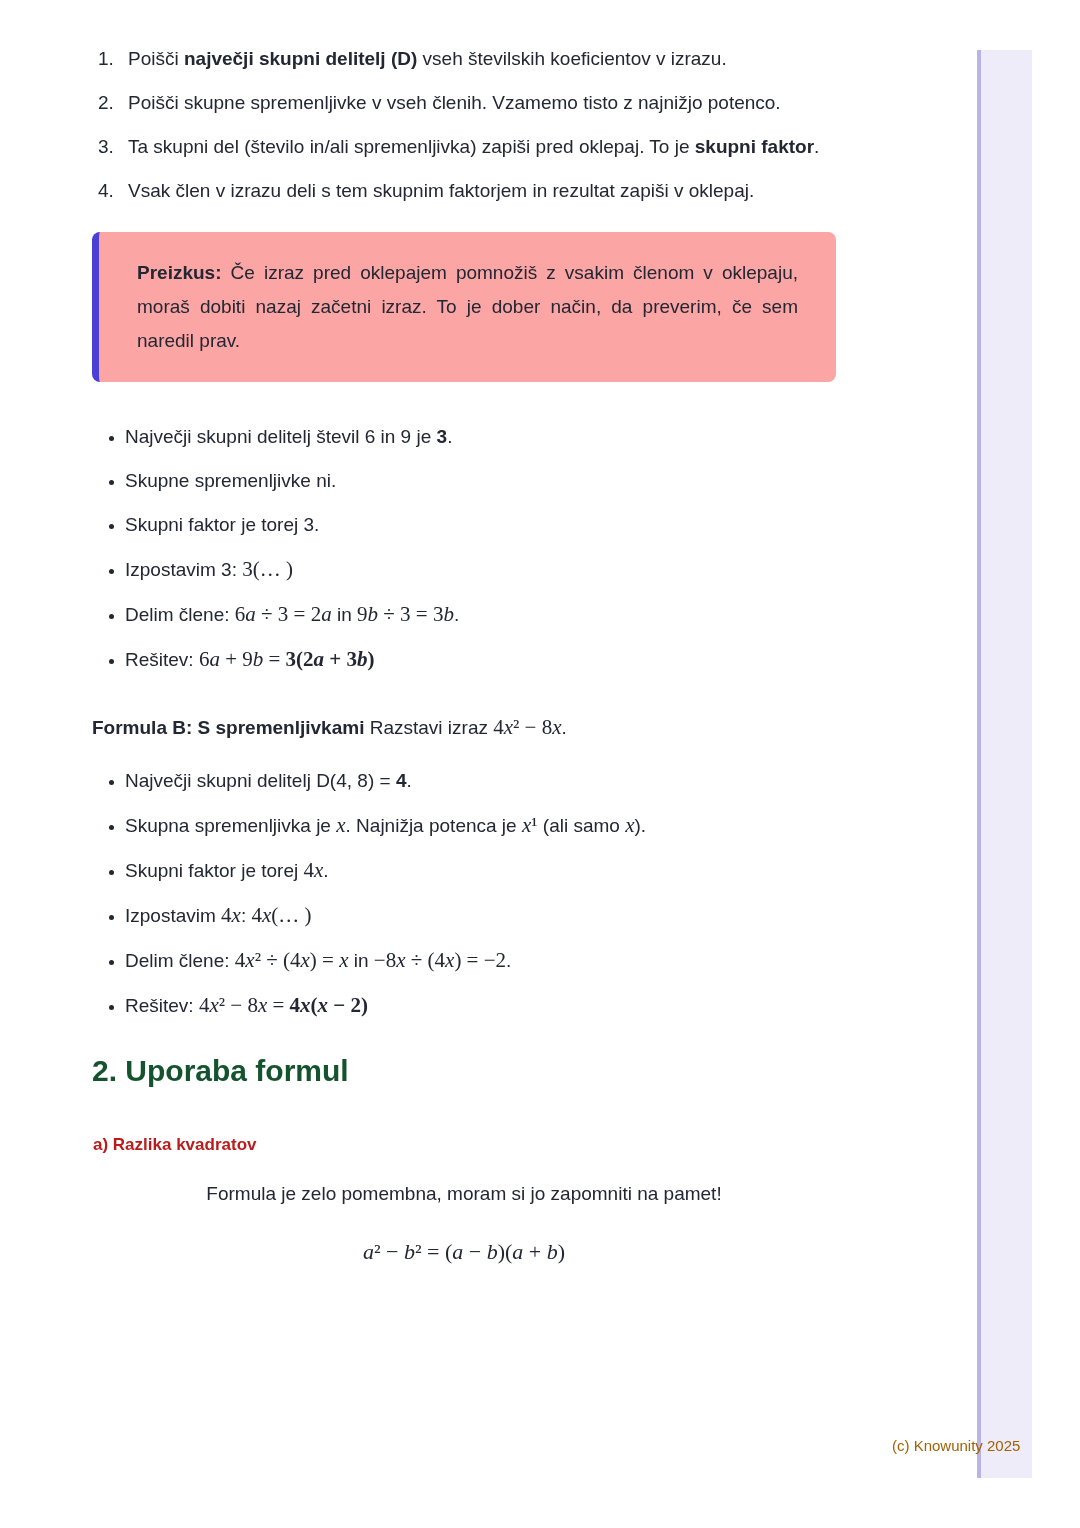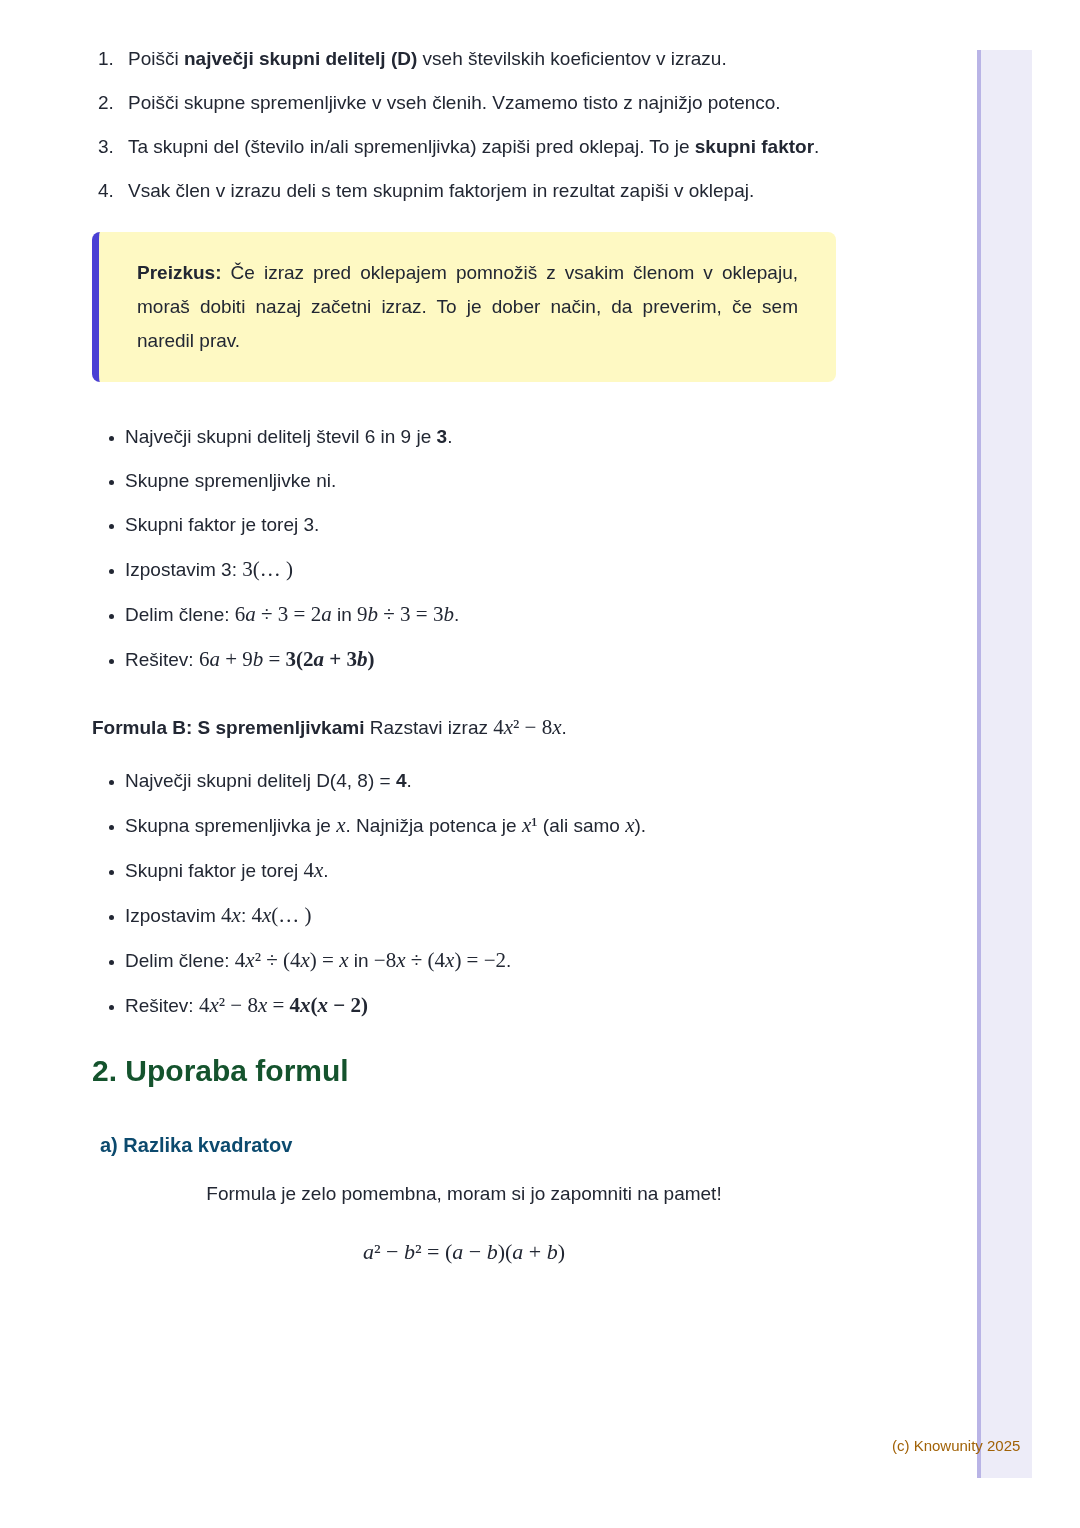--- a/index.html
+++ b/index.html
@@ -28,21 +28,21 @@
   }
   .step .num {
     flex: 0 0 30px;
     padding-left: 6px;
   }
   .step .step-text { flex: 1; }
   .seg-bold, .seg-title { font-weight: 700; }
   
   .callout {
     margin: 22px 0 36px 0;
-    background: #fef9c3;
+    background: #fca5a5;
     border-left: 7px solid #4a40d4;
     border-radius: 8px;
     padding: 24px 38px;
     font-size: 19px;
     line-height: 34px;
     text-align: justify;
     box-sizing: border-box;
   }
   .callout-label { font-weight: 700; }
   
@@ -73,25 +73,25 @@
   .mbold { font-weight: 700; }
   
   .h2 {
     margin: 26px 0 16px 0;
     font-size: 30px;
     line-height: 36px;
     font-weight: 700;
     color: #14532d;
   }
   .h3 {
-    margin: 42px 0 16px 8px;
-    font-size: 20px;
+    margin: 42px 0 16px 1px;
+    font-size: 17px;
     line-height: 28px;
     font-weight: 700;
-    color: #0c4a6e;
+    color: #b91c1c;
   }
   .para {
     font-size: 19px;
     line-height: 38px;
     text-align: justify;
     margin: 0;
   }
   .note {
     font-size: 19px;
     line-height: 38px;

